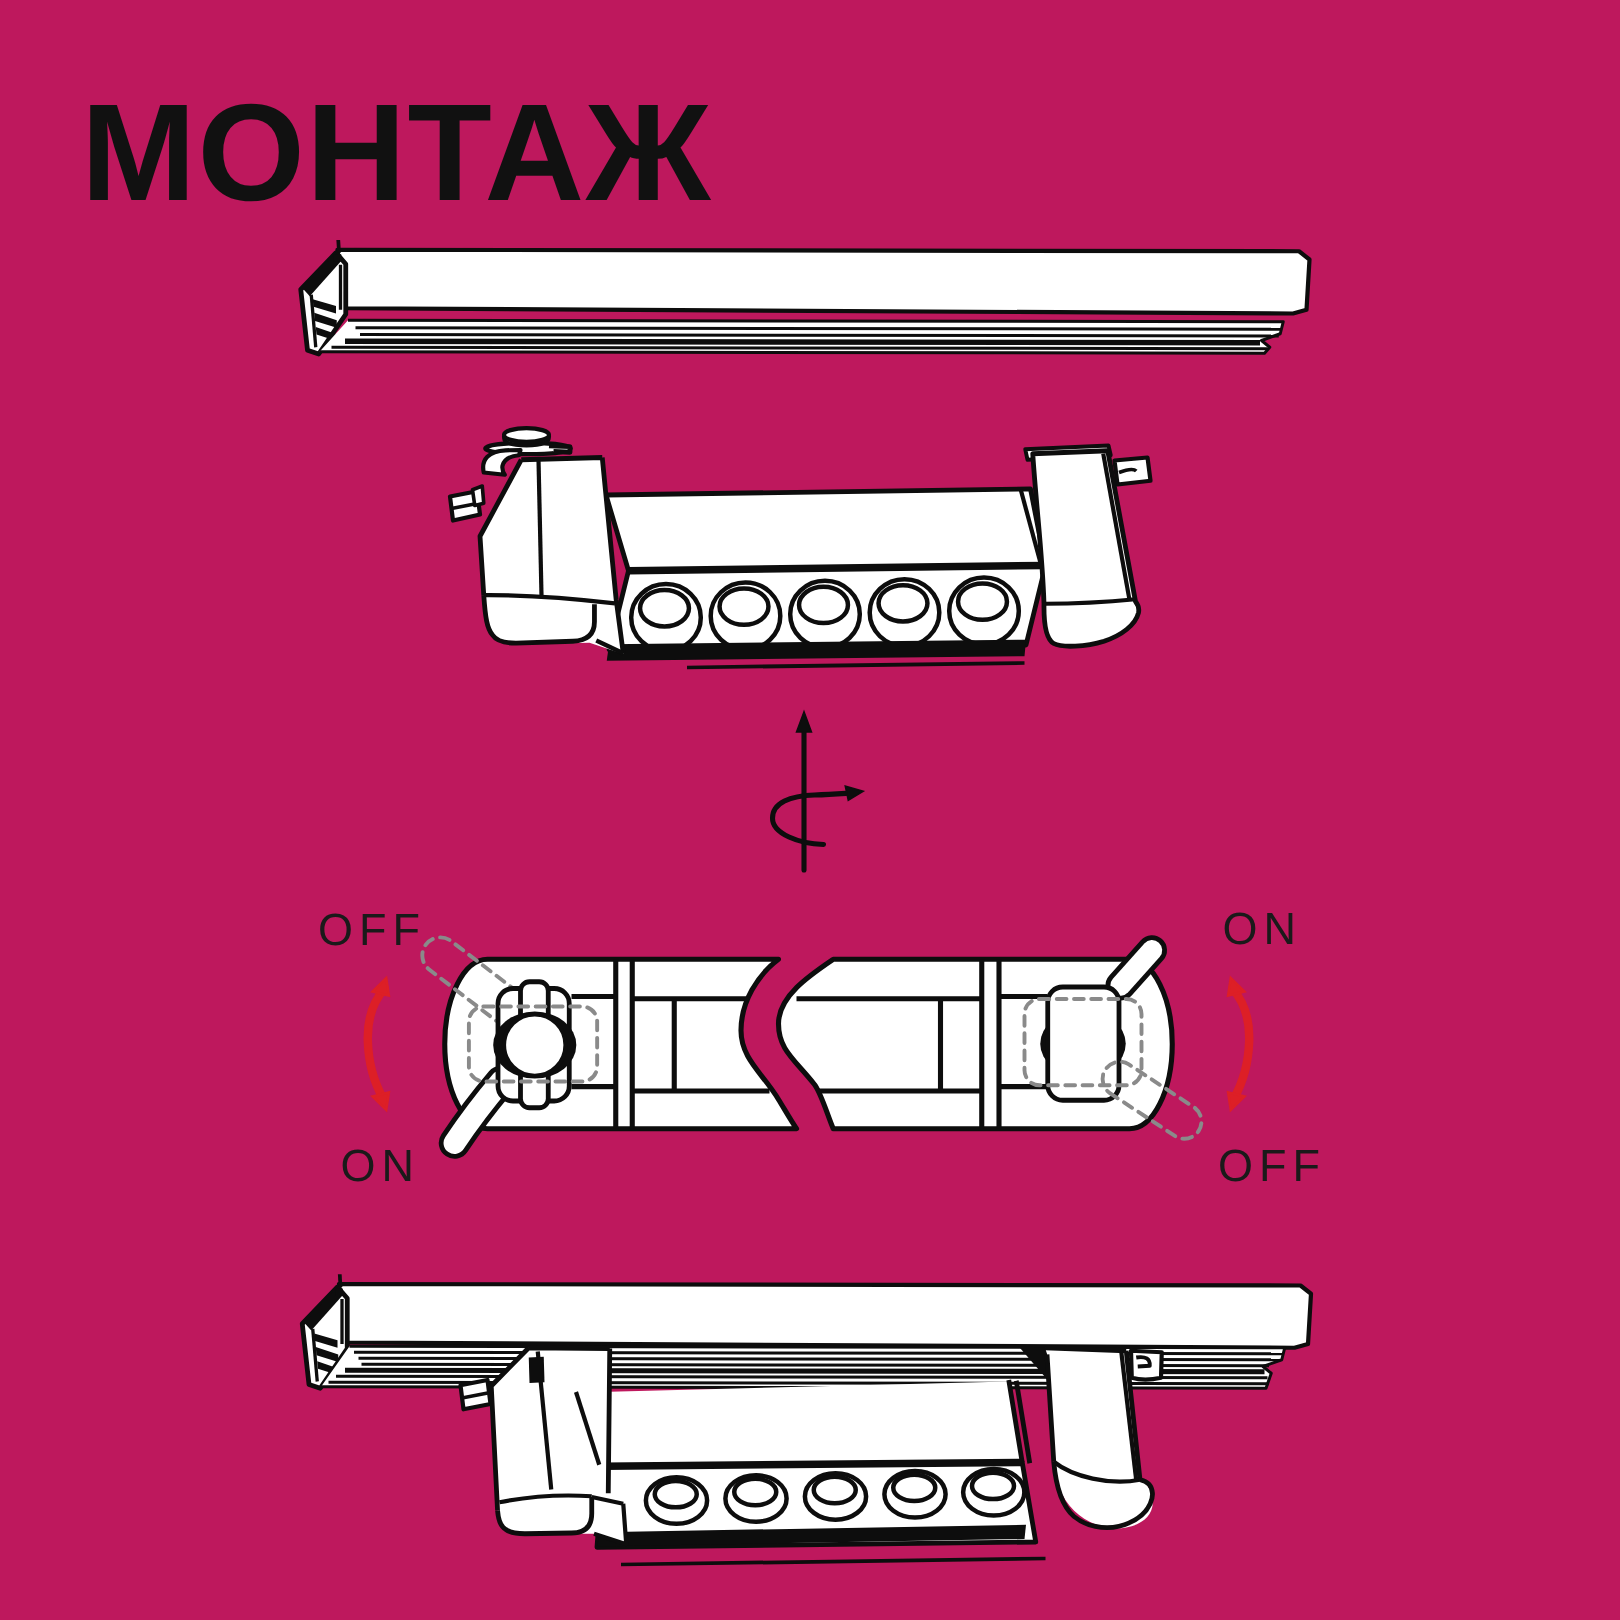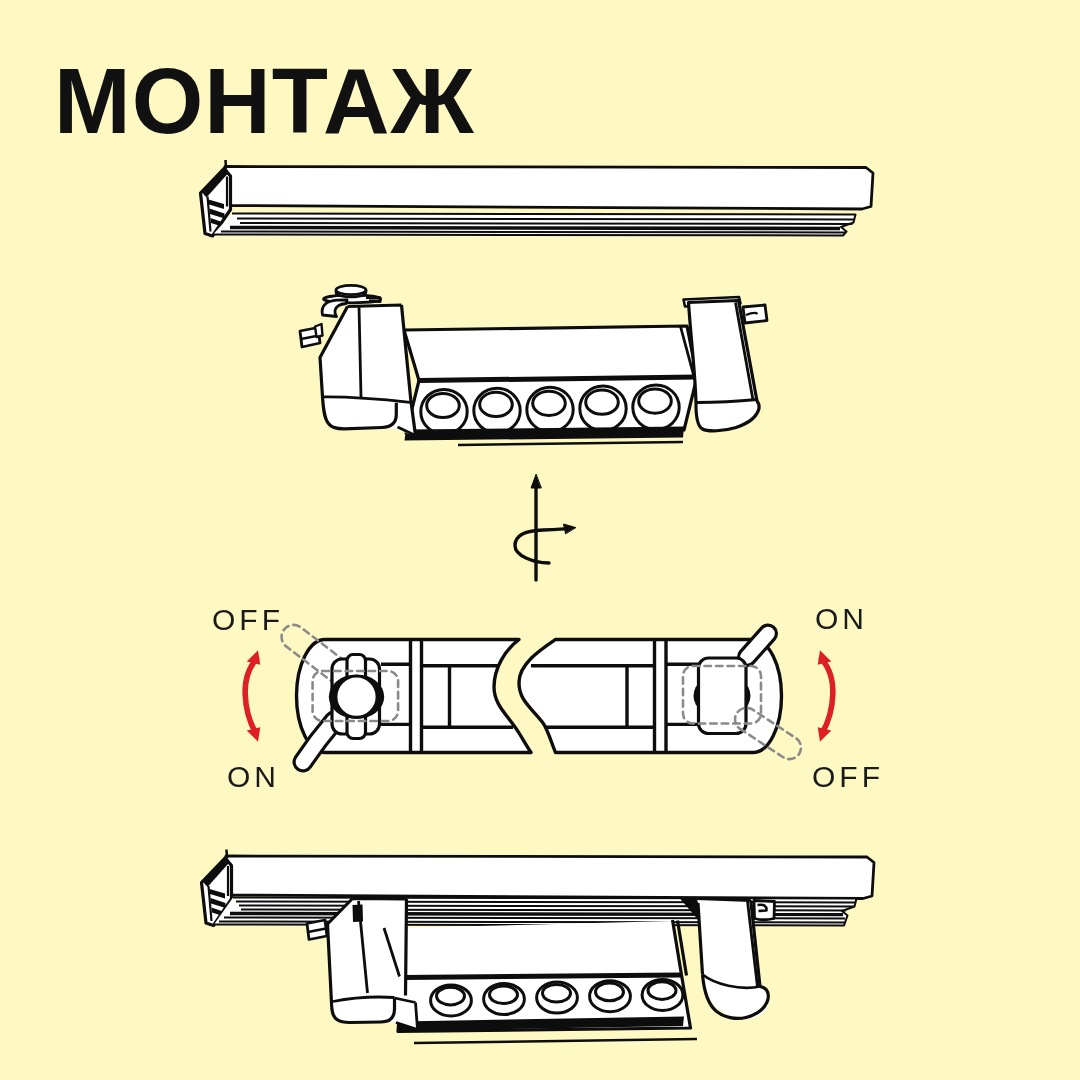--- a/index.html
+++ b/index.html
@@ -1,16 +1,16 @@
 <!DOCTYPE html>
 <html><head>
 <meta charset="utf-8">
 <style>
   html,body{margin:0;padding:0;background:#fff;}
-  #page{position:relative;width:1080px;height:1080px;background:#fef9c3;overflow:hidden;
+  #page{position:relative;width:1080px;height:1080px;background:#be185d;overflow:hidden;
         font-family:"Liberation Sans", sans-serif;}
   svg{position:absolute;left:0;top:0;}
   .lbl{font-family:"Liberation Sans", sans-serif;font-size:30px;letter-spacing:4px;fill:#1a1a1a;}
 </style>
 </head>
 <body>
 <div id="page">
 <svg width="1080" height="1080" viewBox="0 0 1080 1080">
 <defs>
 <g id="trk" stroke="#0d0d0d" fill="none" stroke-width="2.4" stroke-linejoin="round">

